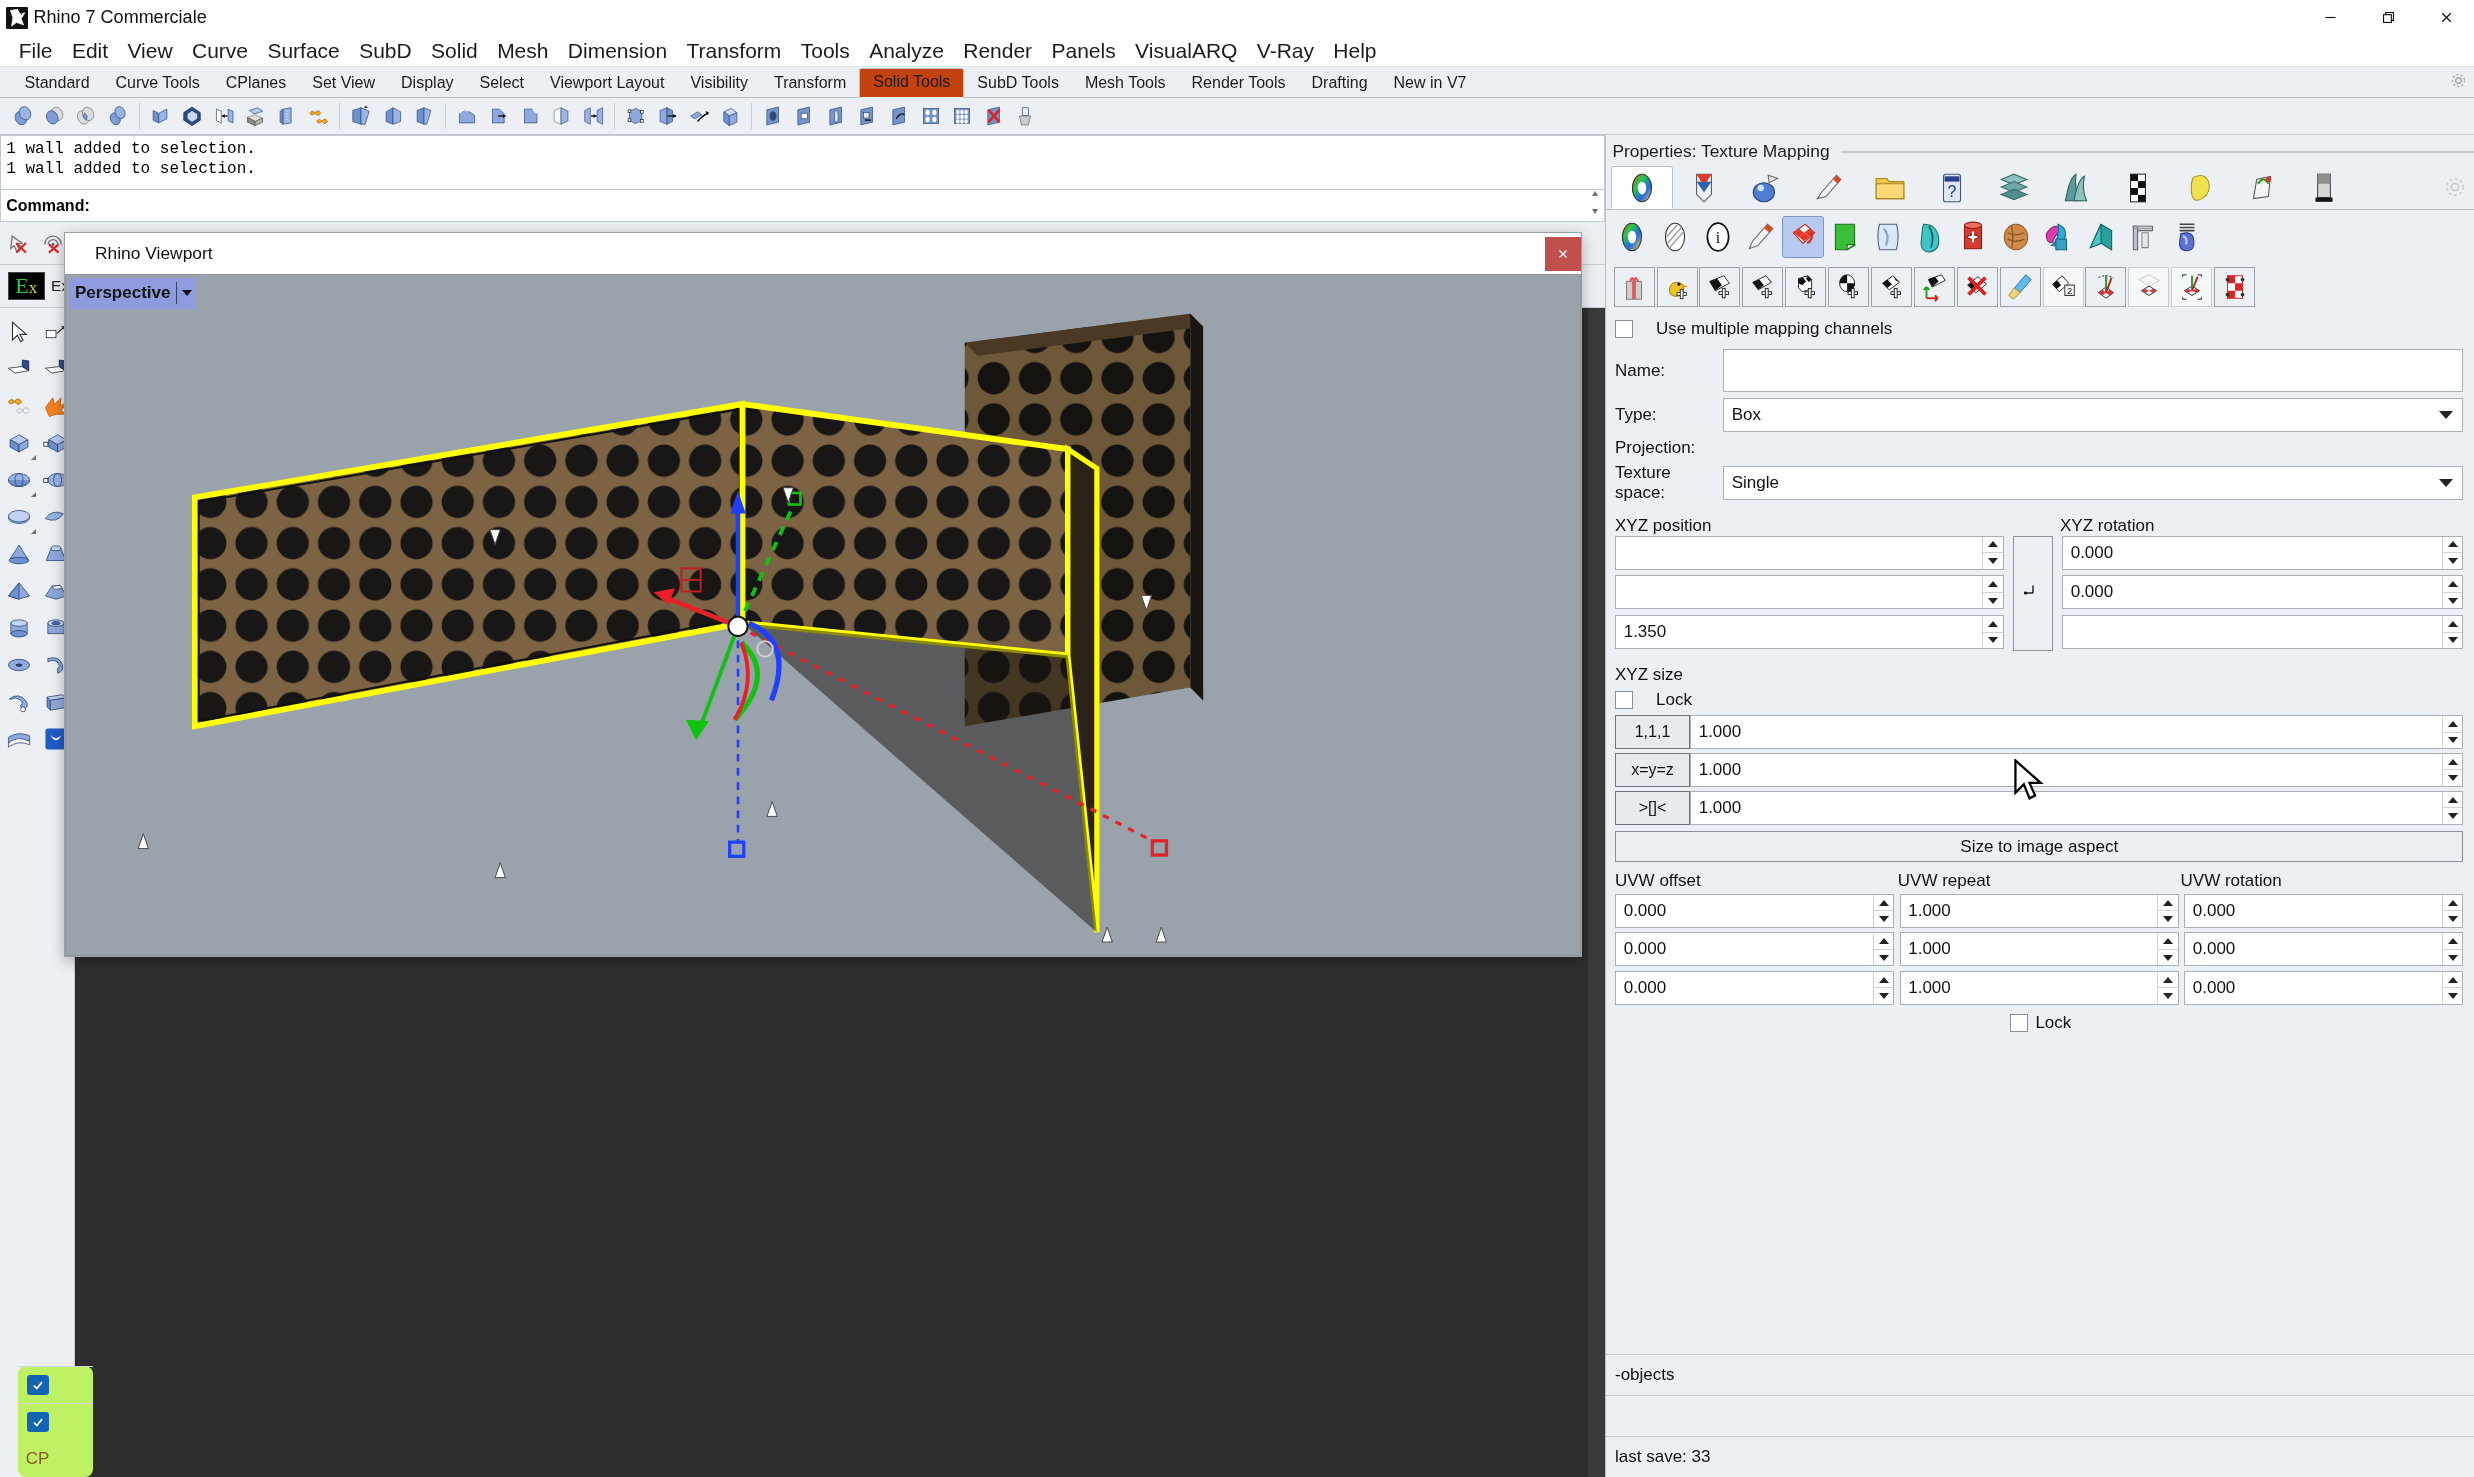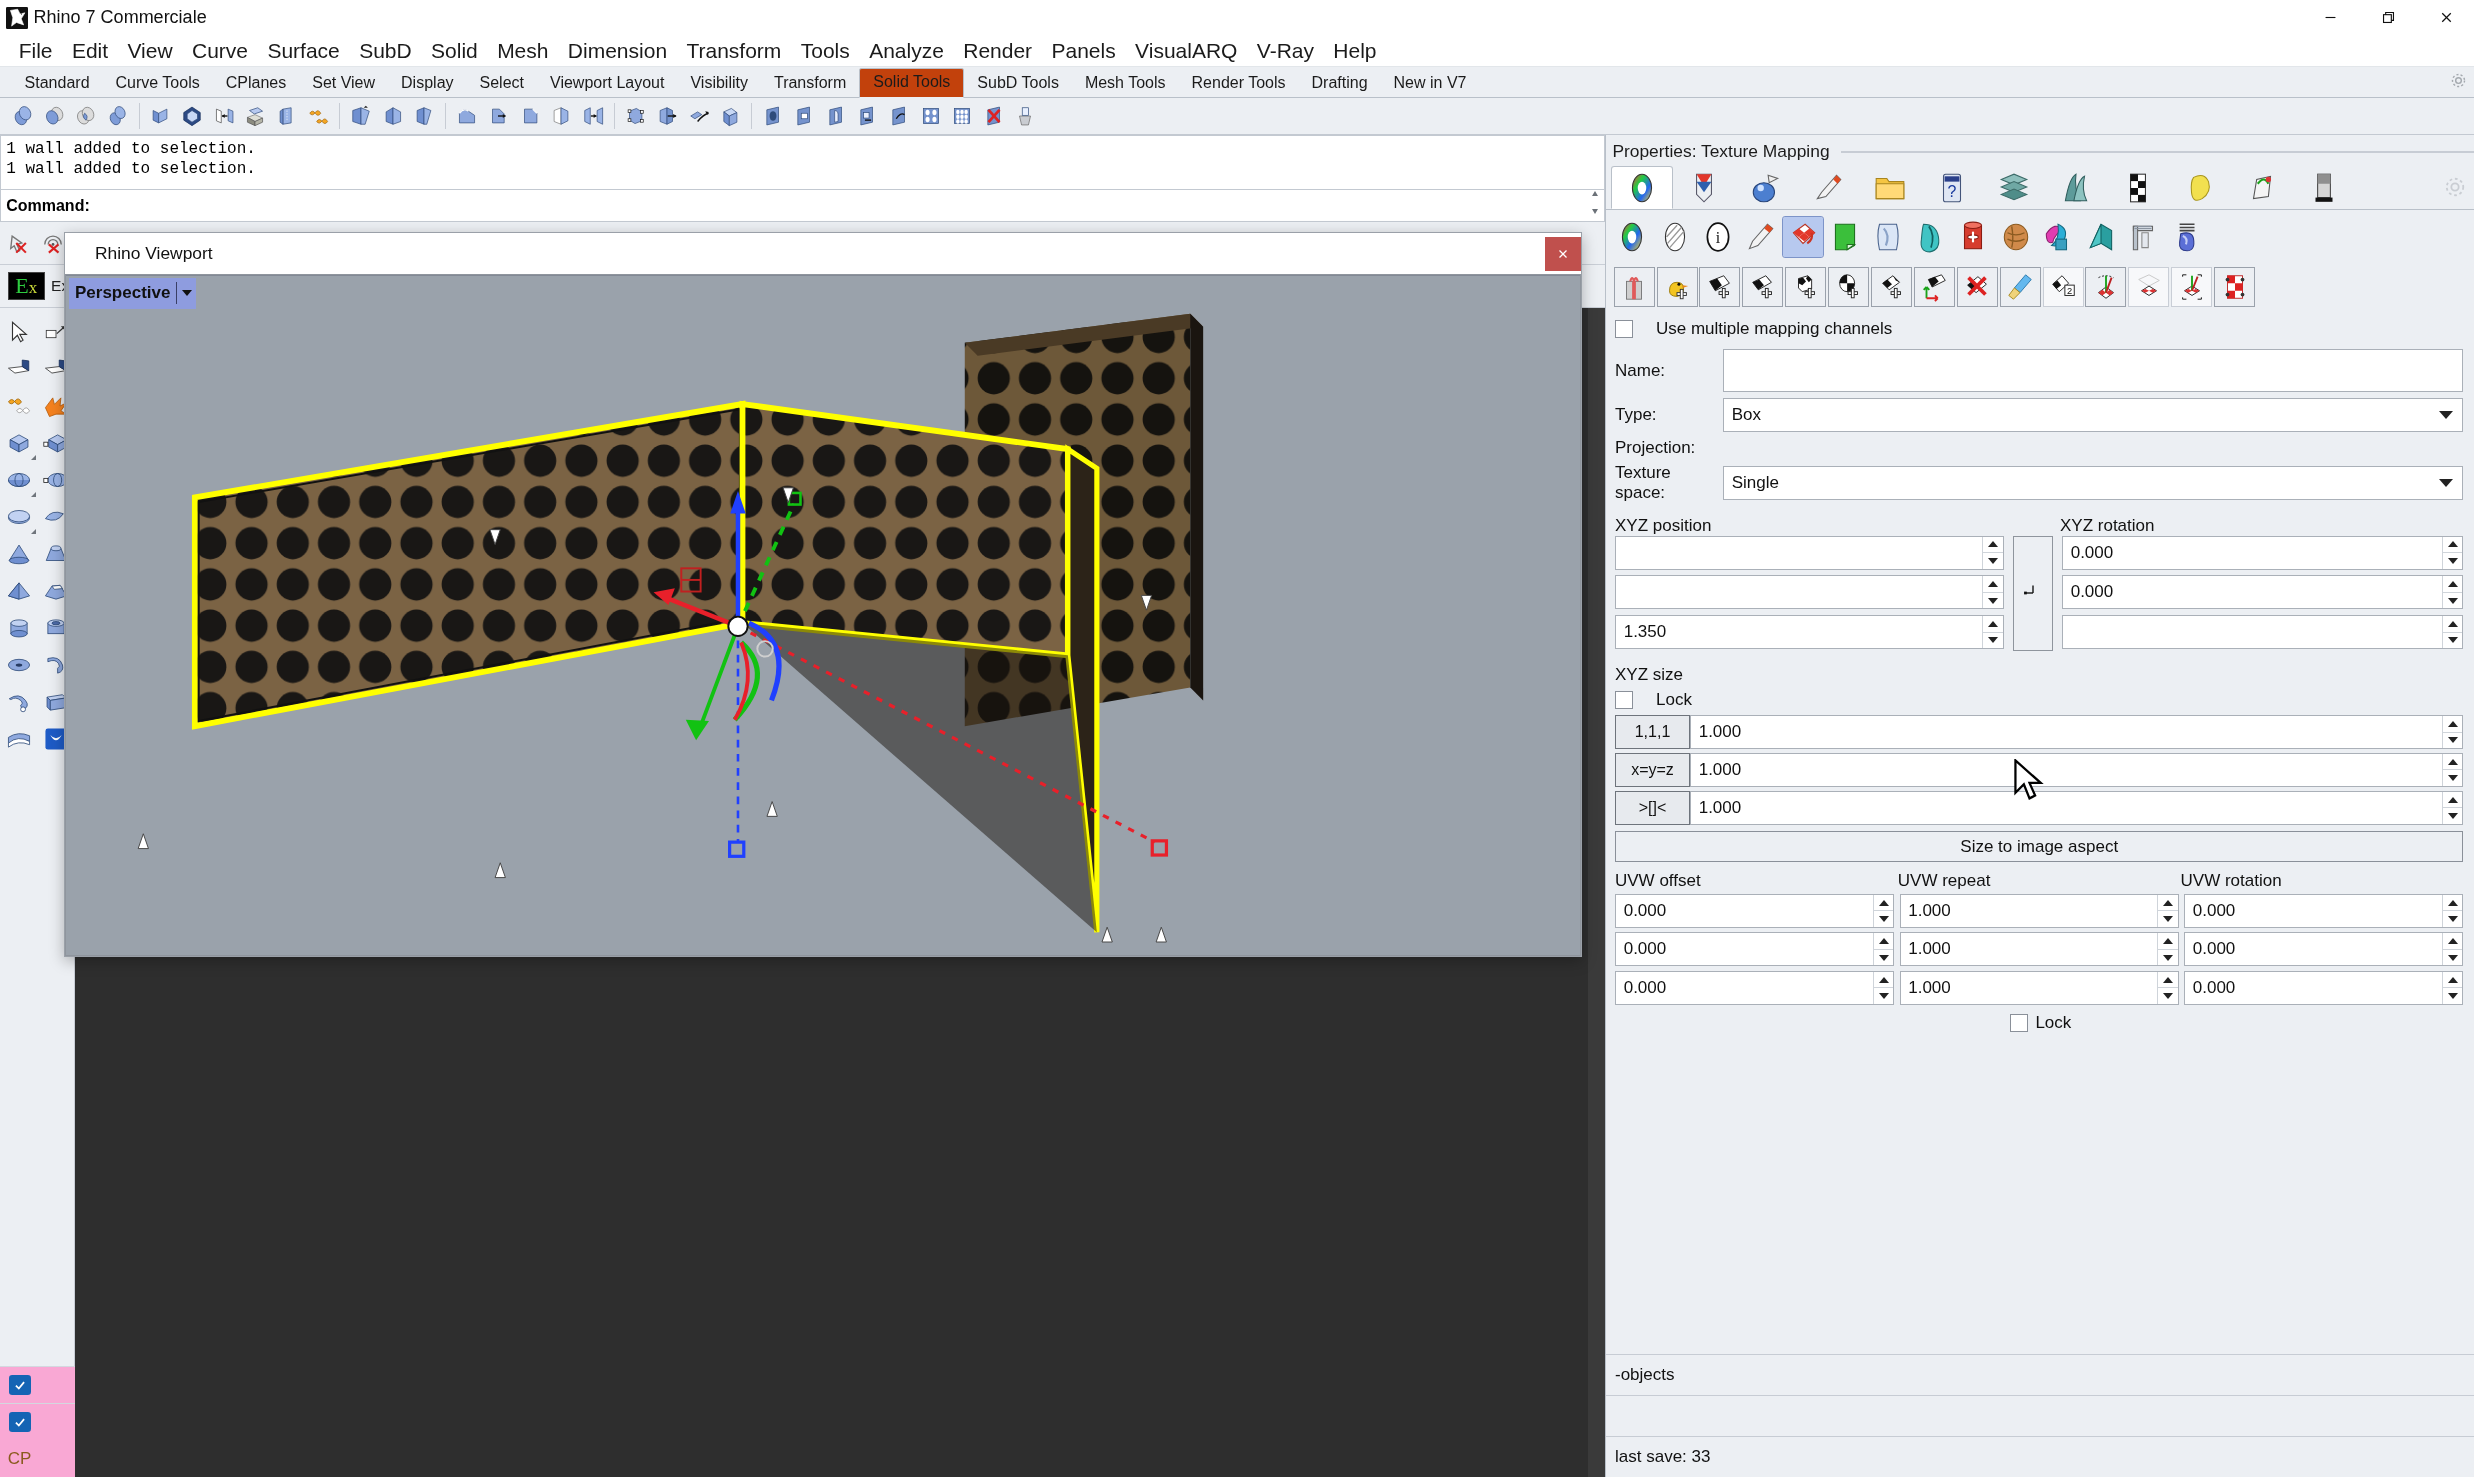--- a/index.html
+++ b/index.html
@@ -182,38 +182,38 @@
   .uvwgrid { display:flex; padding: 0 11.6px 0 9px; gap:5.2px; }
   .uvwcol { flex:1 1 0; display:flex; flex-direction:column; gap:4.5px; }
   .uvw-lock { display:flex; justify-content:center; align-items:center; gap:7.7px; padding:7.7px 0 0 0;}
 
   .panel-foot { margin-top:auto; }
   .footline { border-top:0.6px solid #c7ccd4; height: 41px; display:flex; align-items:center;
               padding-left: 9px; font-size:17px; color:#111;}
   .footline.blank { border-top:0.6px solid #c7ccd4; }
 
   
-  .leftstatus { position:absolute; left:0; bottom:0; width:75px; background:#f9a8d4; }
+  .leftstatus { position:absolute; left:18px; bottom:0; width:75px; background:#bef264;border-radius:8px; }
   .statusrow { height:37px; display:flex; align-items:center; padding-left:9px; border-top:0.6px solid #d3d8df;}
   .bluechk { width:22px;height:19.3px;background:#1464b4;border-radius:3.2px;display:flex;align-items:center;justify-content:center;}
   .bluechk svg { width:14px;height:14px; }
   .cplane-txt { font-size:17px; color:#8a5a1e; padding-left:7.7px; }
 
   
   .vpdialog {
     position:absolute; left:64px; top:232px; width:1518px; height:725px;
     background:#fff; border:0.6px solid #9aa0a8; box-shadow:0 3.9px 14px rgba(0,0,0,.28);
     display:flex; flex-direction:column; z-index:50;
   }
   .vptitle { height:41px; flex:none; display:flex; align-items:center; background:#fff; position:relative;}
   .vptitle .t { font-size:17.4px; color:#111; padding-left:30px; }
   .vpclose { position:absolute; right:0; top:3.9px; width:36px; height:34px; background:#c0504d;
              display:flex;align-items:center;justify-content:center; }
   .vpclose svg { width:14px; height:14px; }
-  .vpcanvas { flex:1 1 auto; background:#0f172a; position:relative; overflow:hidden; border:0.6px solid #8f959d;}
+  .vpcanvas { flex:1 1 auto; background:#a3a3a3; position:relative; overflow:hidden; border:0.6px solid #8f959d;}
   .vplabel {
     position:absolute; left:2.6px; top:2.6px; height:31px; background:#8e9cdf; color:#111;
     display:flex; align-items:center; padding:0 3.9px 0 6.4px; font-size:17px; font-weight:bold; z-index:4;
   }
   .vplabel .sep { width:1.3px; height:22px; background:#3a3f66; margin:0 5.2px;}
   .vplabel .dn { width:0;height:0;border-left:5.2px solid transparent;border-right:5.2px solid transparent;border-top:6.4px solid #111;}
 
   .cursor-arrow { position:absolute; z-index:60; pointer-events:none; }
 </style>
 </head>

